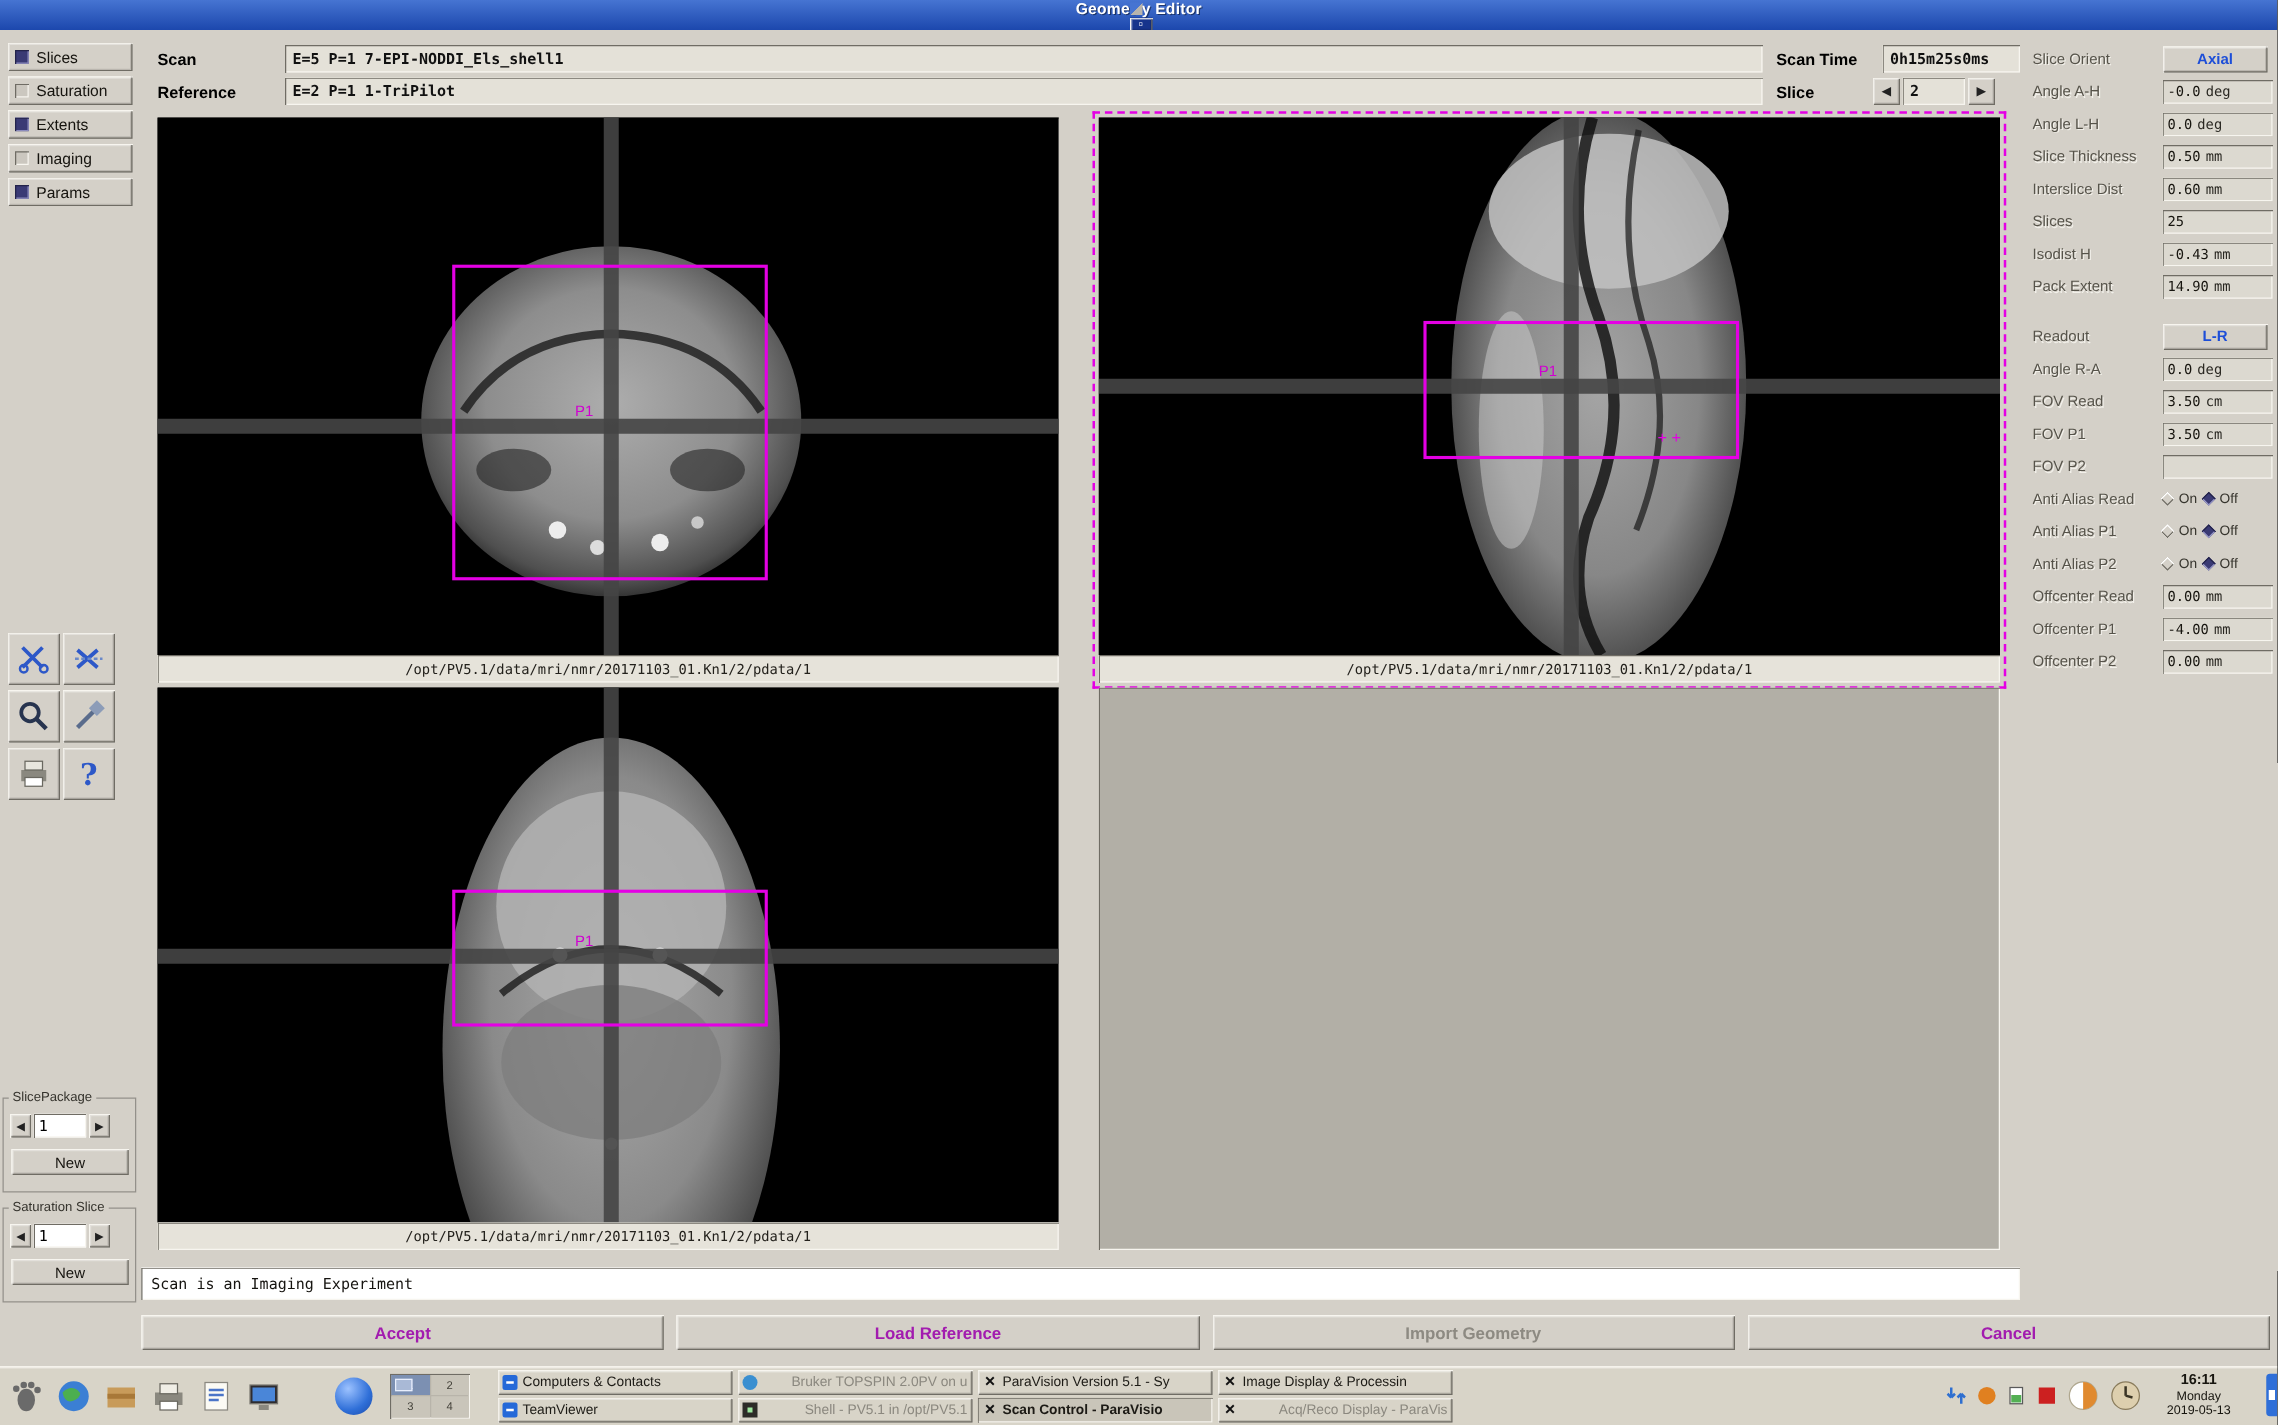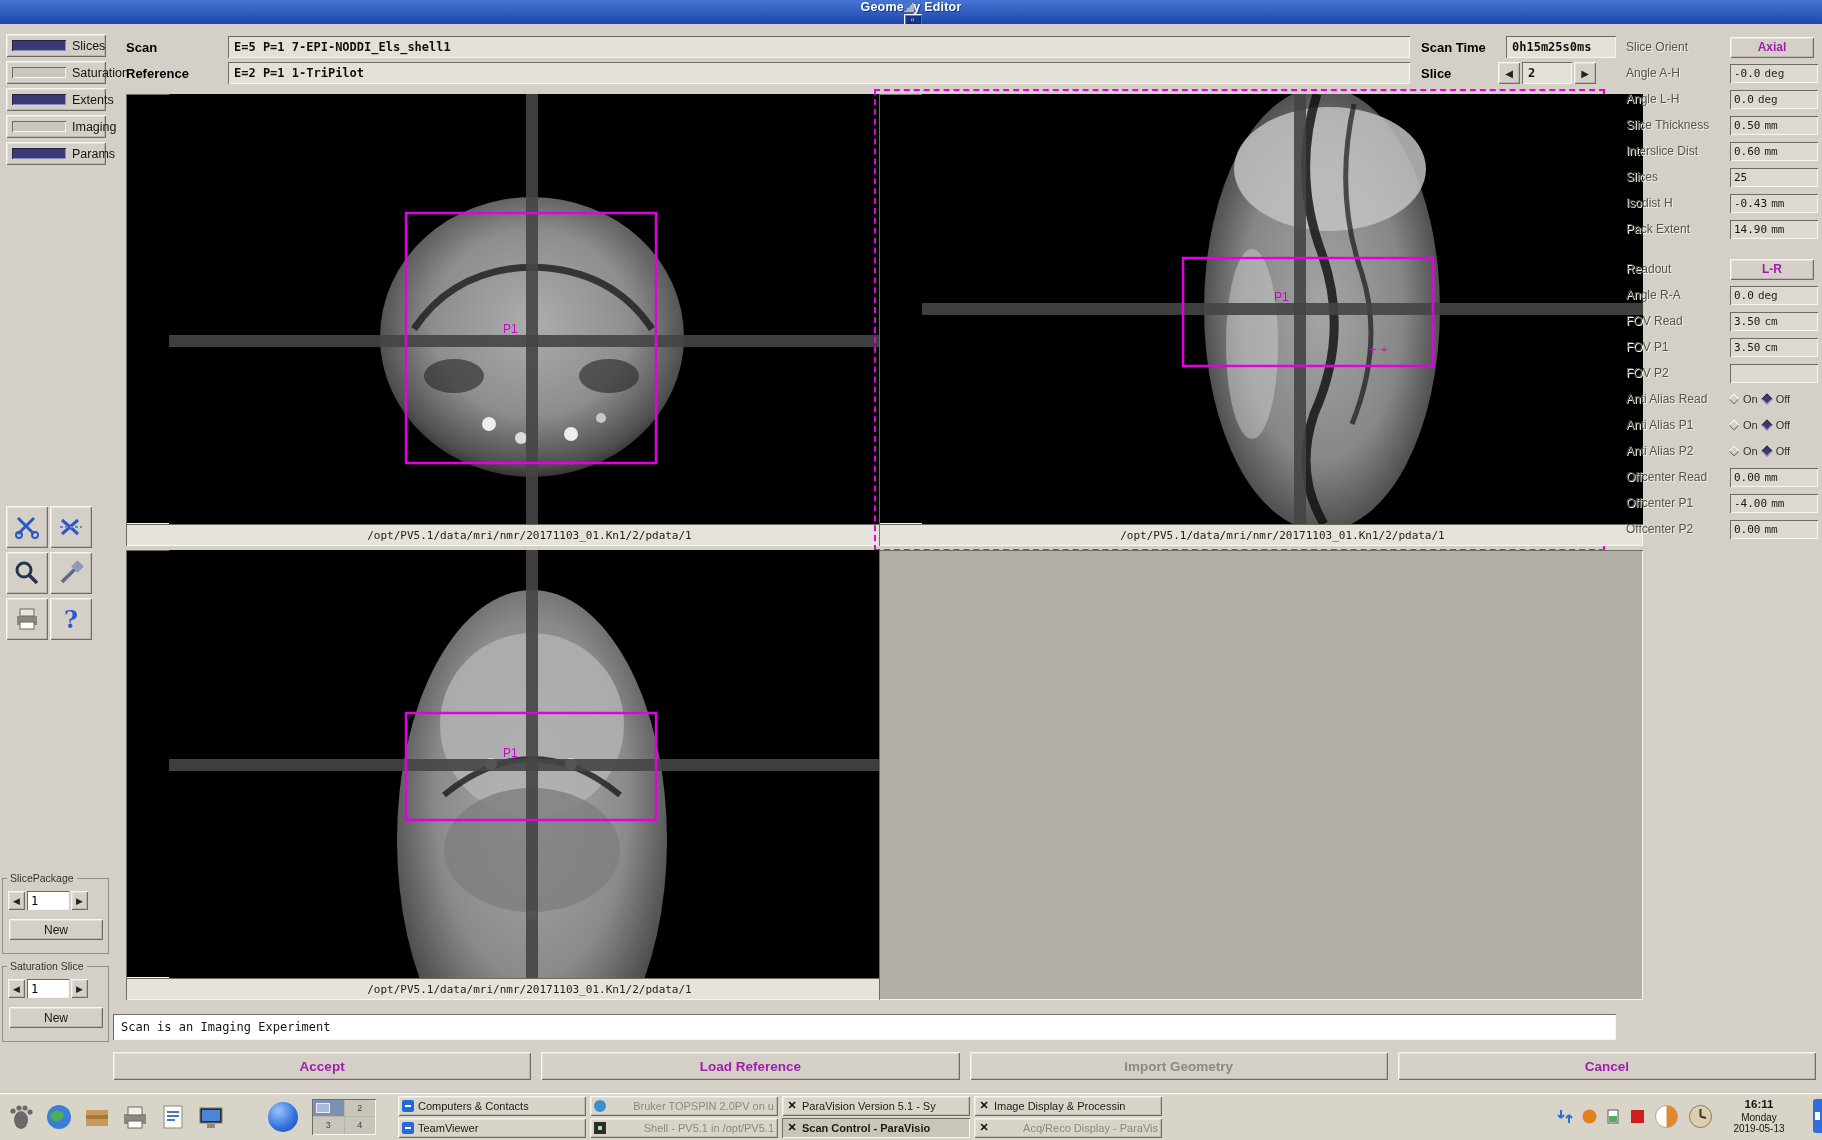--- a/index.html
+++ b/index.html
@@ -1,21 +1,21 @@
 <!DOCTYPE html>
 <html><head>
 <meta charset="utf-8">
 <style>
   html,body{margin:0;padding:0;background:#000;}
   #app{position:relative;width:1822px;height:1140px;overflow:hidden;
        background:#d4d0c8;font-family:"Liberation Sans",sans-serif;
        -webkit-font-smoothing:antialiased;}
   .out{box-shadow:inset 1px 1px 0 #f7f5ef,inset -1px -1px 0 #6f6c64,
        inset 2px 2px 0 rgba(255,255,255,.35),inset -2px -2px 0 rgba(0,0,0,.12);}
-  .in{box-shadow:inset 1px 1px 0 #6f6c64,inset -1px -1px 0 #f7f5ef;padding-left:43px;}
+  .in{box-shadow:inset 1px 1px 0 #6f6c64,inset -1px -1px 0 #f7f5ef;}
   
   .titlebar{position:absolute;left:0;top:0;width:1822px;height:24px;
     background:linear-gradient(180deg,#4674d2,#1c47ad);
     display:flex;align-items:center;padding:0 4px;box-sizing:border-box;flex-direction:column;}
   .tb-icon{width:14px;height:14px;background:#d4d0c8;box-shadow:inset -1px -1px 0 #555;
     margin:0 6px 0 2px;position:relative;}
   .tb-icon::after{content:"";position:absolute;left:2px;top:2px;width:10px;height:10px;
     background:linear-gradient(135deg,#4674d2 50%,#b8b4ac 50%);}
   .tb-title{color:#fff;font-weight:bold;font-size:12.5px;letter-spacing:.2px;
     text-shadow:1px 1px 0 rgba(0,0,0,.45);flex:1;}
@@ -62,21 +62,21 @@
   svg{display:block;}
   
   .params{position:absolute;left:1626px;top:10px;width:192px;}
   .prow{display:flex;align-items:center;height:26px;}
   .plabel{flex:0 0 104px;font-size:12px;color:#56534a;text-shadow:1px 1px 0 #f2f0ea;
     white-space:nowrap;overflow:hidden;}
   .pfield{flex:1;height:19px;background:#dcd9d0;display:flex;align-items:center;
     padding-left:4px;box-sizing:border-box;font:11px "DejaVu Sans Mono",monospace;color:#17150f;}
   .punit{margin-left:4px;color:#2a2822;}
   .pbtn{flex:0 0 84px;height:21px;background:#d4d0c8;font:bold 12px "Liberation Sans",sans-serif;
-    color:#a21caf;display:flex;align-items:center;justify-content:center;}
+    color:#1d4ed8;display:flex;align-items:center;justify-content:center;}
   .pgap{height:14px;}
   .radios{flex:1;display:flex;align-items:center;gap:5px;font-size:11px;color:#35332c;}
   .diamond{width:8px;height:8px;transform:rotate(45deg);background:#d4d0c8;
     box-shadow:inset 1px 1px 0 #fff,inset -1px -1px 0 #6f6c64;flex:0 0 auto;}
   .diamond.sel{background:#3a3a74;box-shadow:inset 1px 1px 0 #23234a,inset -1px -1px 0 #9a9ac8;}
   
   .message{position:absolute;left:113px;top:990px;width:1503px;height:26px;background:#fff;
     display:flex;align-items:center;padding-left:8px;box-sizing:border-box;
     font:12px "DejaVu Sans Mono",monospace;color:#161410;}
   .actions{position:absolute;left:113px;top:1028px;width:1703px;height:28px;display:flex;gap:10px;}

